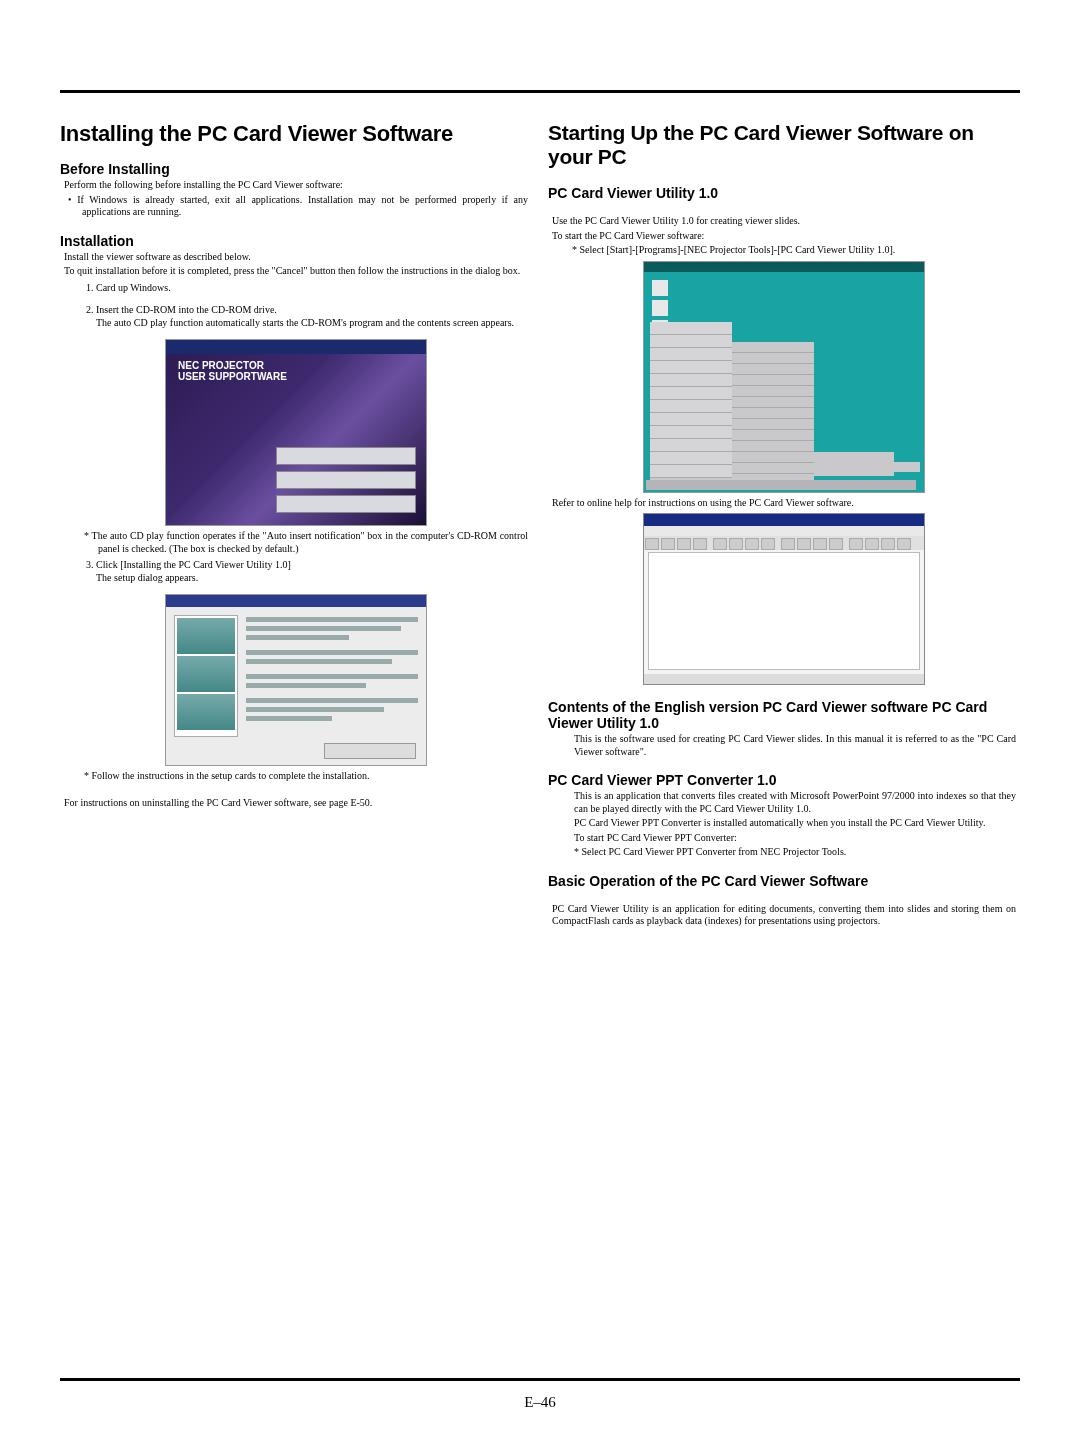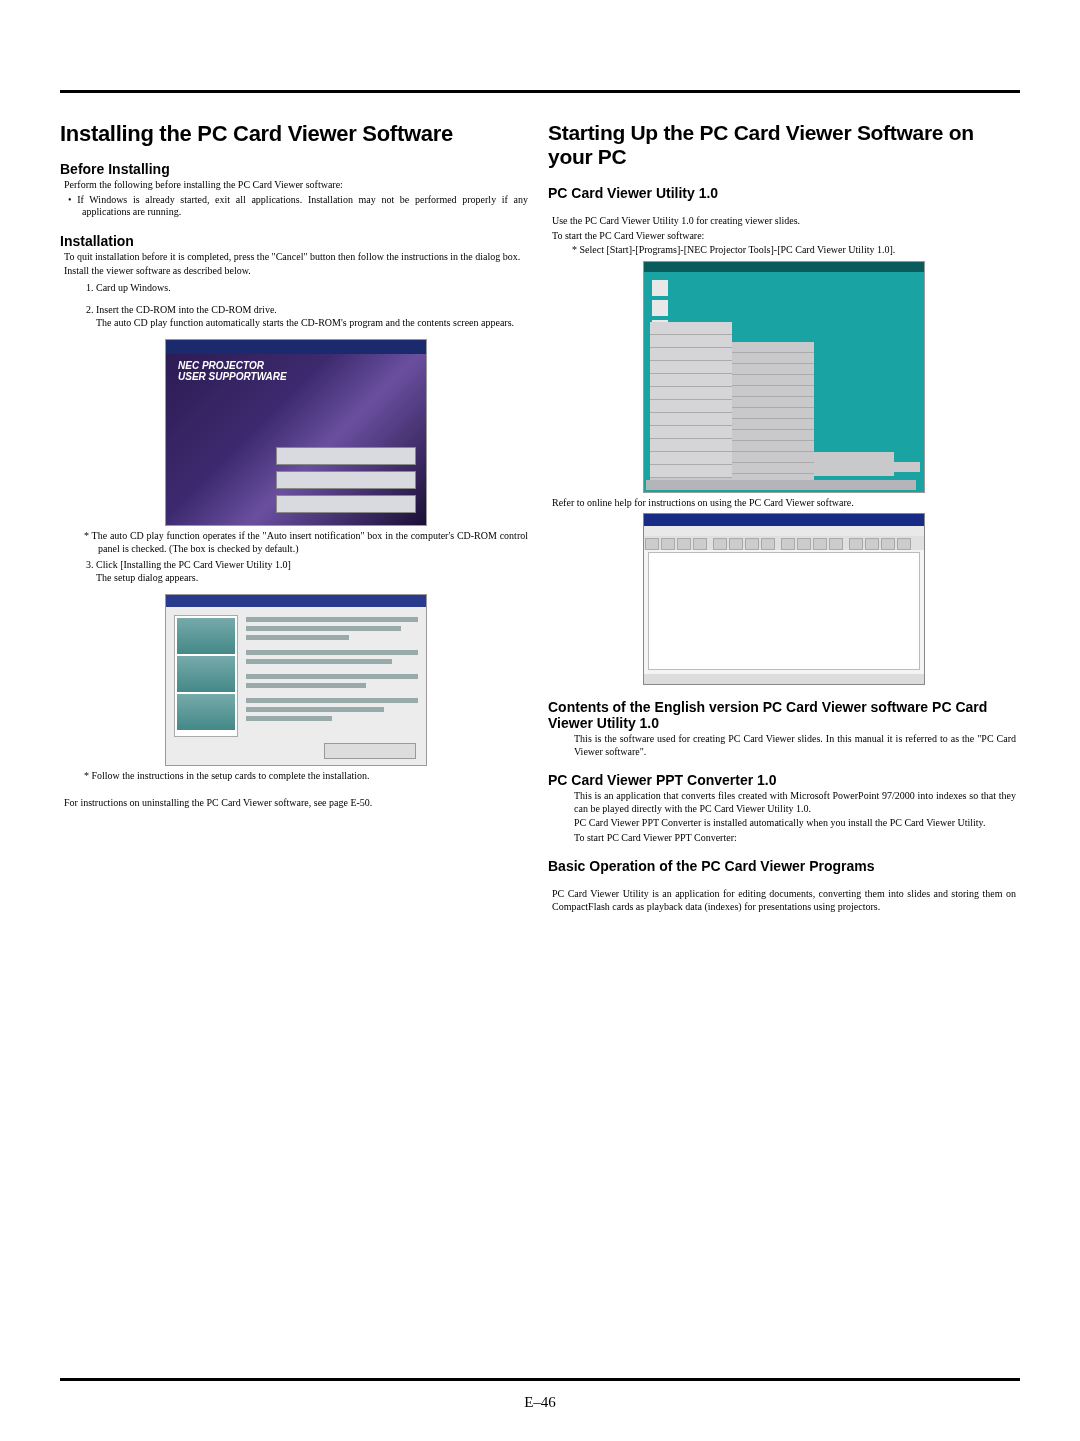--- a/index.html
+++ b/index.html
@@ -76,21 +76,20 @@
   }
   .star-item {
     padding-left: 34px;
     text-indent: -14px;
   }
   .fig {
     display: block;
     margin: 4px auto;
     background: #e8e8ef;
     border: 1px solid #999;
-    font-style: italic;
   }
   .fig1 {
     width: 260px;
     height: 185px;
     background: linear-gradient(135deg, #2b1a52 0%, #3d2a6e 40%, #6a4fa0 60%, #1b0f36 100%);
     position: relative;
   }
   .fig1 .title-bar {
     position:absolute; top:0; left:0; right:0; height:14px;
     background:#1a2a6c;
@@ -172,22 +171,22 @@
     <div class="col">
       <h2 class="section">Installing the PC Card Viewer Software</h2>
 
       <h3 class="sub">Before Installing</h3>
       <p>Perform the following before installing the PC Card Viewer software:</p>
       <ul class="bullet">
         <li>If Windows is already started, exit all applications.  Installation may not be performed properly if any applications are running.</li>
       </ul>
 
       <h3 class="sub">Installation</h3>
+      <p>Install the viewer software as described below.</p>
       <p>To quit installation before it is completed, press the "Cancel" button then follow the instructions in the dialog box.</p>
-      <p>Install the viewer software as described below.</p>
 
       <ol class="num">
         <li>
           <span>Card up Windows.</span>
         </li>
         <li>
           <span>Insert the CD-ROM into the CD-ROM drive.</span><br>
           <span>The auto CD play function automatically starts the CD-ROM's program and the contents screen appears.</span>
         </li>
       </ol>
@@ -307,23 +306,24 @@
       </div>
 
       <h3 class="sub">Contents of the English version PC Card Viewer software PC Card Viewer Utility 1.0</h3>
       <p class="indent">This is the software used for creating PC Card Viewer slides.  In this manual it is referred to as the "PC Card Viewer software".</p>
 
       <h3 class="sub">PC Card Viewer PPT Converter 1.0</h3>
       <div class="indent">
         <p>This is an application that converts files created with Microsoft PowerPoint 97/2000 into indexes so that they can be played directly with the PC Card Viewer Utility 1.0.</p>
         <p>PC Card Viewer PPT Converter is installed automatically when you install the PC Card Viewer Utility.</p>
         <p>To start PC Card Viewer PPT Converter:</p>
-      </div>
-
-      <h3 class="sub">Basic Operation of the PC Card Viewer Programs</h3>
+        <p class="star-item" style="padding-left:14px">* <span>Select PC Card Viewer PPT Converter from NEC Projector Tools.</span></p>
+      </div>
+
+      <h3 class="sub">Basic Operation of the PC Card Viewer Software</h3>
       <div class="spacer"></div>
       <p>PC Card Viewer Utility is an application for editing documents, converting them into slides and storing them on CompactFlash cards as playback data (indexes) for presentations using projectors.</p>
     </div>
   </div>
 
   <div class="hr-bottom"></div>
   <div class="pagenum">E–46</div>
 </div>
 
 </body></html>

